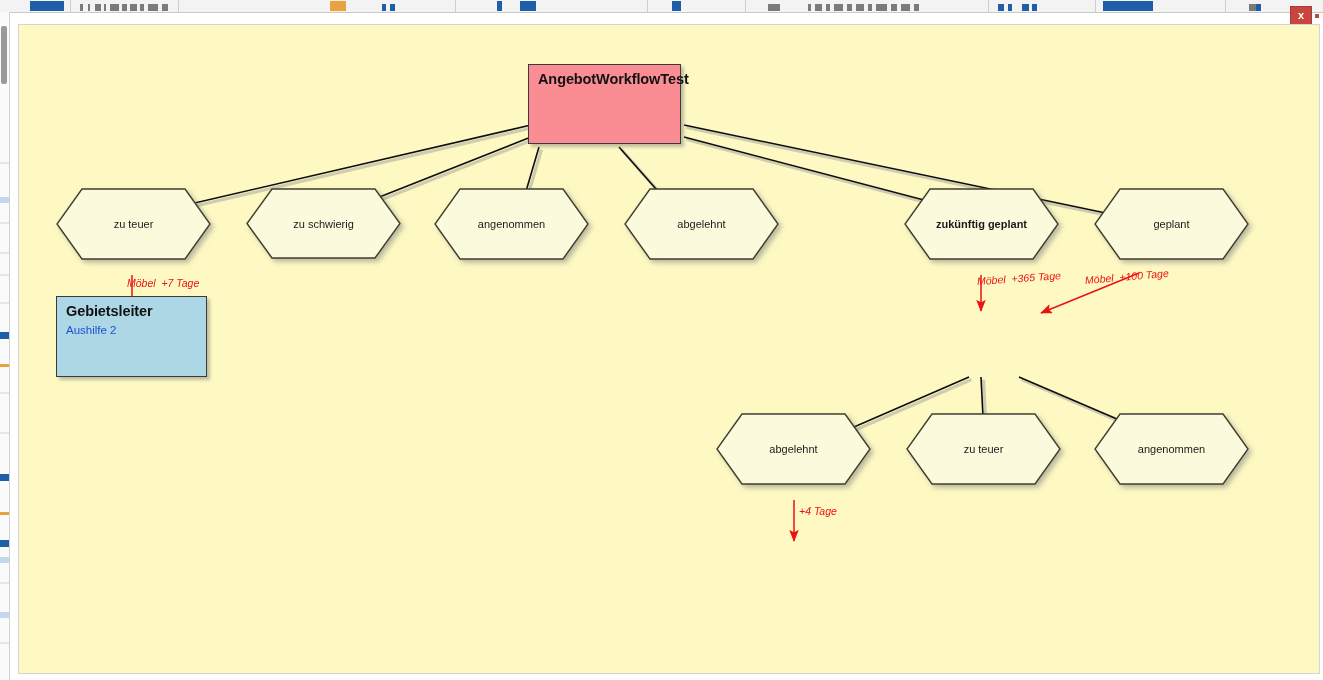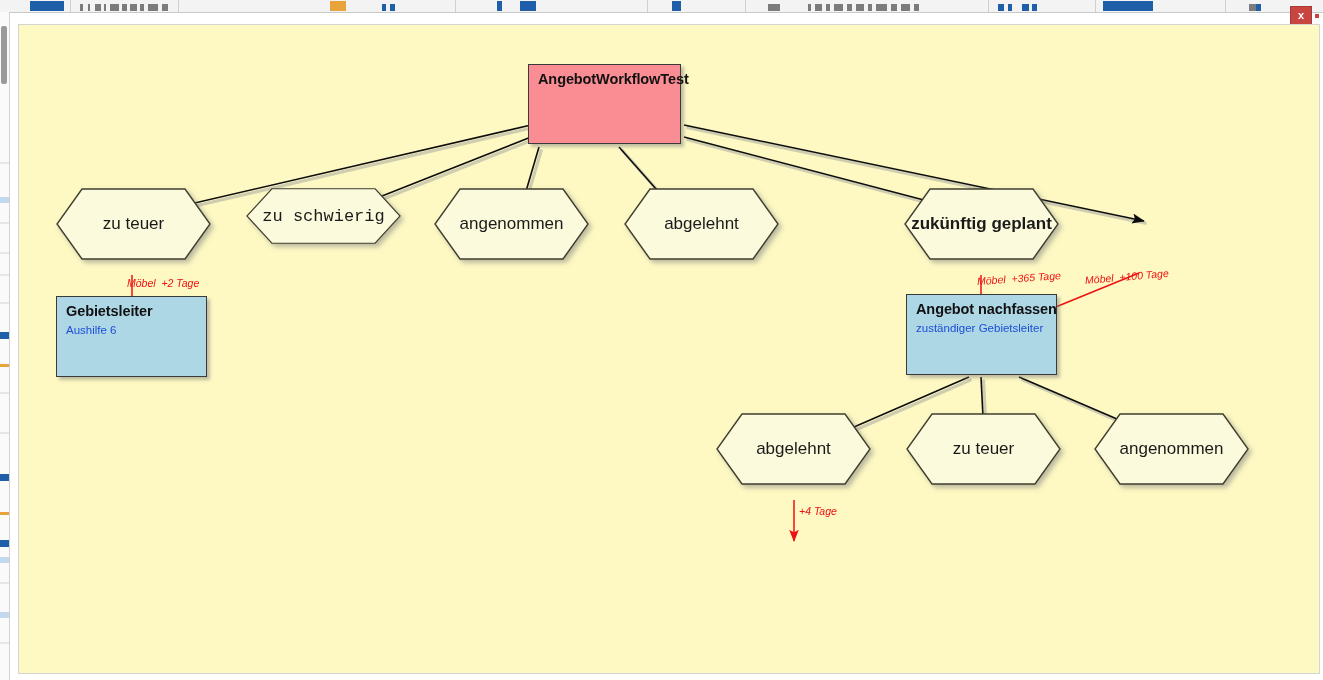--- a/index.html
+++ b/index.html
@@ -135,21 +135,21 @@
     stroke: #3f3f2f;
     stroke-width: 1.4;
   }
   .hex-label {
     position: absolute;
     left: 0; top: 0;
     width: 100%; height: 100%;
     display: flex;
     align-items: center;
     justify-content: center;
-    font-size: 17px;
+    font-size: 11px;
     color: #1a1a1a;
     pointer-events: none;
   }
 
   
   .edges {
     position: absolute;
     left: 0; top: 0;
     width: 1300px; height: 648px;
     pointer-events: none;
@@ -289,21 +289,21 @@
       <div class="node-title">AngebotWorkflowTest</div>
     </div>
 
     <div class="node" style="left:37px; top:163px; width:155px; height:72px;">
       <svg class="hex" viewBox="0 0 155 72" preserveAspectRatio="none">
         <polygon points="26,1 129,1 154,36 129,71 26,71 1,36"></polygon>
       </svg>
       <div class="hex-label">zu teuer</div>
     </div>
 
-    <div class="node" style="left:227px; top:163px; width:155px; height:56px;font-family:Liberation Mono, monospace;">
+    <div class="node" style="left:227px; top:163px; width:155px; height:71px;">
       <svg class="hex" viewBox="0 0 155 72" preserveAspectRatio="none">
         <polygon points="26,1 129,1 154,36 129,71 26,71 1,36"></polygon>
       </svg>
       <div class="hex-label">zu schwierig</div>
     </div>
 
     <div class="node" style="left:415px; top:163px; width:155px; height:72px;">
       <svg class="hex" viewBox="0 0 155 72" preserveAspectRatio="none">
         <polygon points="26,1 129,1 154,36 129,71 26,71 1,36"></polygon>
       </svg>
@@ -317,20 +317,26 @@
       <div class="hex-label">abgelehnt</div>
     </div>
 
     <div class="node" style="left:885px; top:163px; width:155px; height:72px;font-weight:bold;">
       <svg class="hex" viewBox="0 0 155 72" preserveAspectRatio="none">
         <polygon points="26,1 129,1 154,36 129,71 26,71 1,36"></polygon>
       </svg>
       <div class="hex-label">zukünftig geplant</div>
     </div>
 
+    <div class="node" style="left:1075px; top:163px; width:155px; height:72px;">
+      <svg class="hex" viewBox="0 0 155 72" preserveAspectRatio="none">
+        <polygon points="26,1 129,1 154,36 129,71 26,71 1,36"></polygon>
+      </svg>
+      <div class="hex-label">geplant</div>
+    </div>
 
     <div class="node" style="left:697px; top:388px; width:155px; height:72px;">
       <svg class="hex" viewBox="0 0 155 72" preserveAspectRatio="none">
         <polygon points="26,1 129,1 154,36 129,71 26,71 1,36"></polygon>
       </svg>
       <div class="hex-label">abgelehnt</div>
     </div>
 
     <div class="node" style="left:887px; top:388px; width:155px; height:72px;">
       <svg class="hex" viewBox="0 0 155 72" preserveAspectRatio="none">
@@ -341,30 +347,26 @@
 
     <div class="node" style="left:1075px; top:388px; width:155px; height:72px;">
       <svg class="hex" viewBox="0 0 155 72" preserveAspectRatio="none">
         <polygon points="26,1 129,1 154,36 129,71 26,71 1,36"></polygon>
       </svg>
       <div class="hex-label">angenommen</div>
     </div>
 
     <div class="node rect-node task" style="left:37px; top:271px; width:151px; height:81px;">
       <div class="node-title">Gebietsleiter</div>
-      <div class="node-sub">Aushilfe 6</div>
-    </div>
-
-    <div class="node rect-node task" style="left:887px; top:269px; width:151px; height:81px;">
-      <div class="node-title">Angebot nachfassen</div>
-      <div class="node-sub">zuständiger Gebietsleiter</div>
-    </div>
-
-
-    <div class="edge-label" style="left:108px; top:252px;">Möbel  +2 Tage</div>
+      <div class="node-sub">Aushilfe 2</div>
+    </div>
+
+
+
+    <div class="edge-label" style="left:108px; top:252px;">Möbel  +7 Tage</div>
 
     <div class="edge-label" style="left:958px; top:250px; transform:rotate(-4deg); transform-origin:left center;">Möbel  +365 Tage</div>
 
     <div class="edge-label" style="left:1066px; top:249px; transform:rotate(-5deg); transform-origin:left center;">Möbel  +100 Tage</div>
 
     <div class="edge-label" style="left:780px; top:480px;">+4 Tage</div>
 
   </div>
 </div>
 

